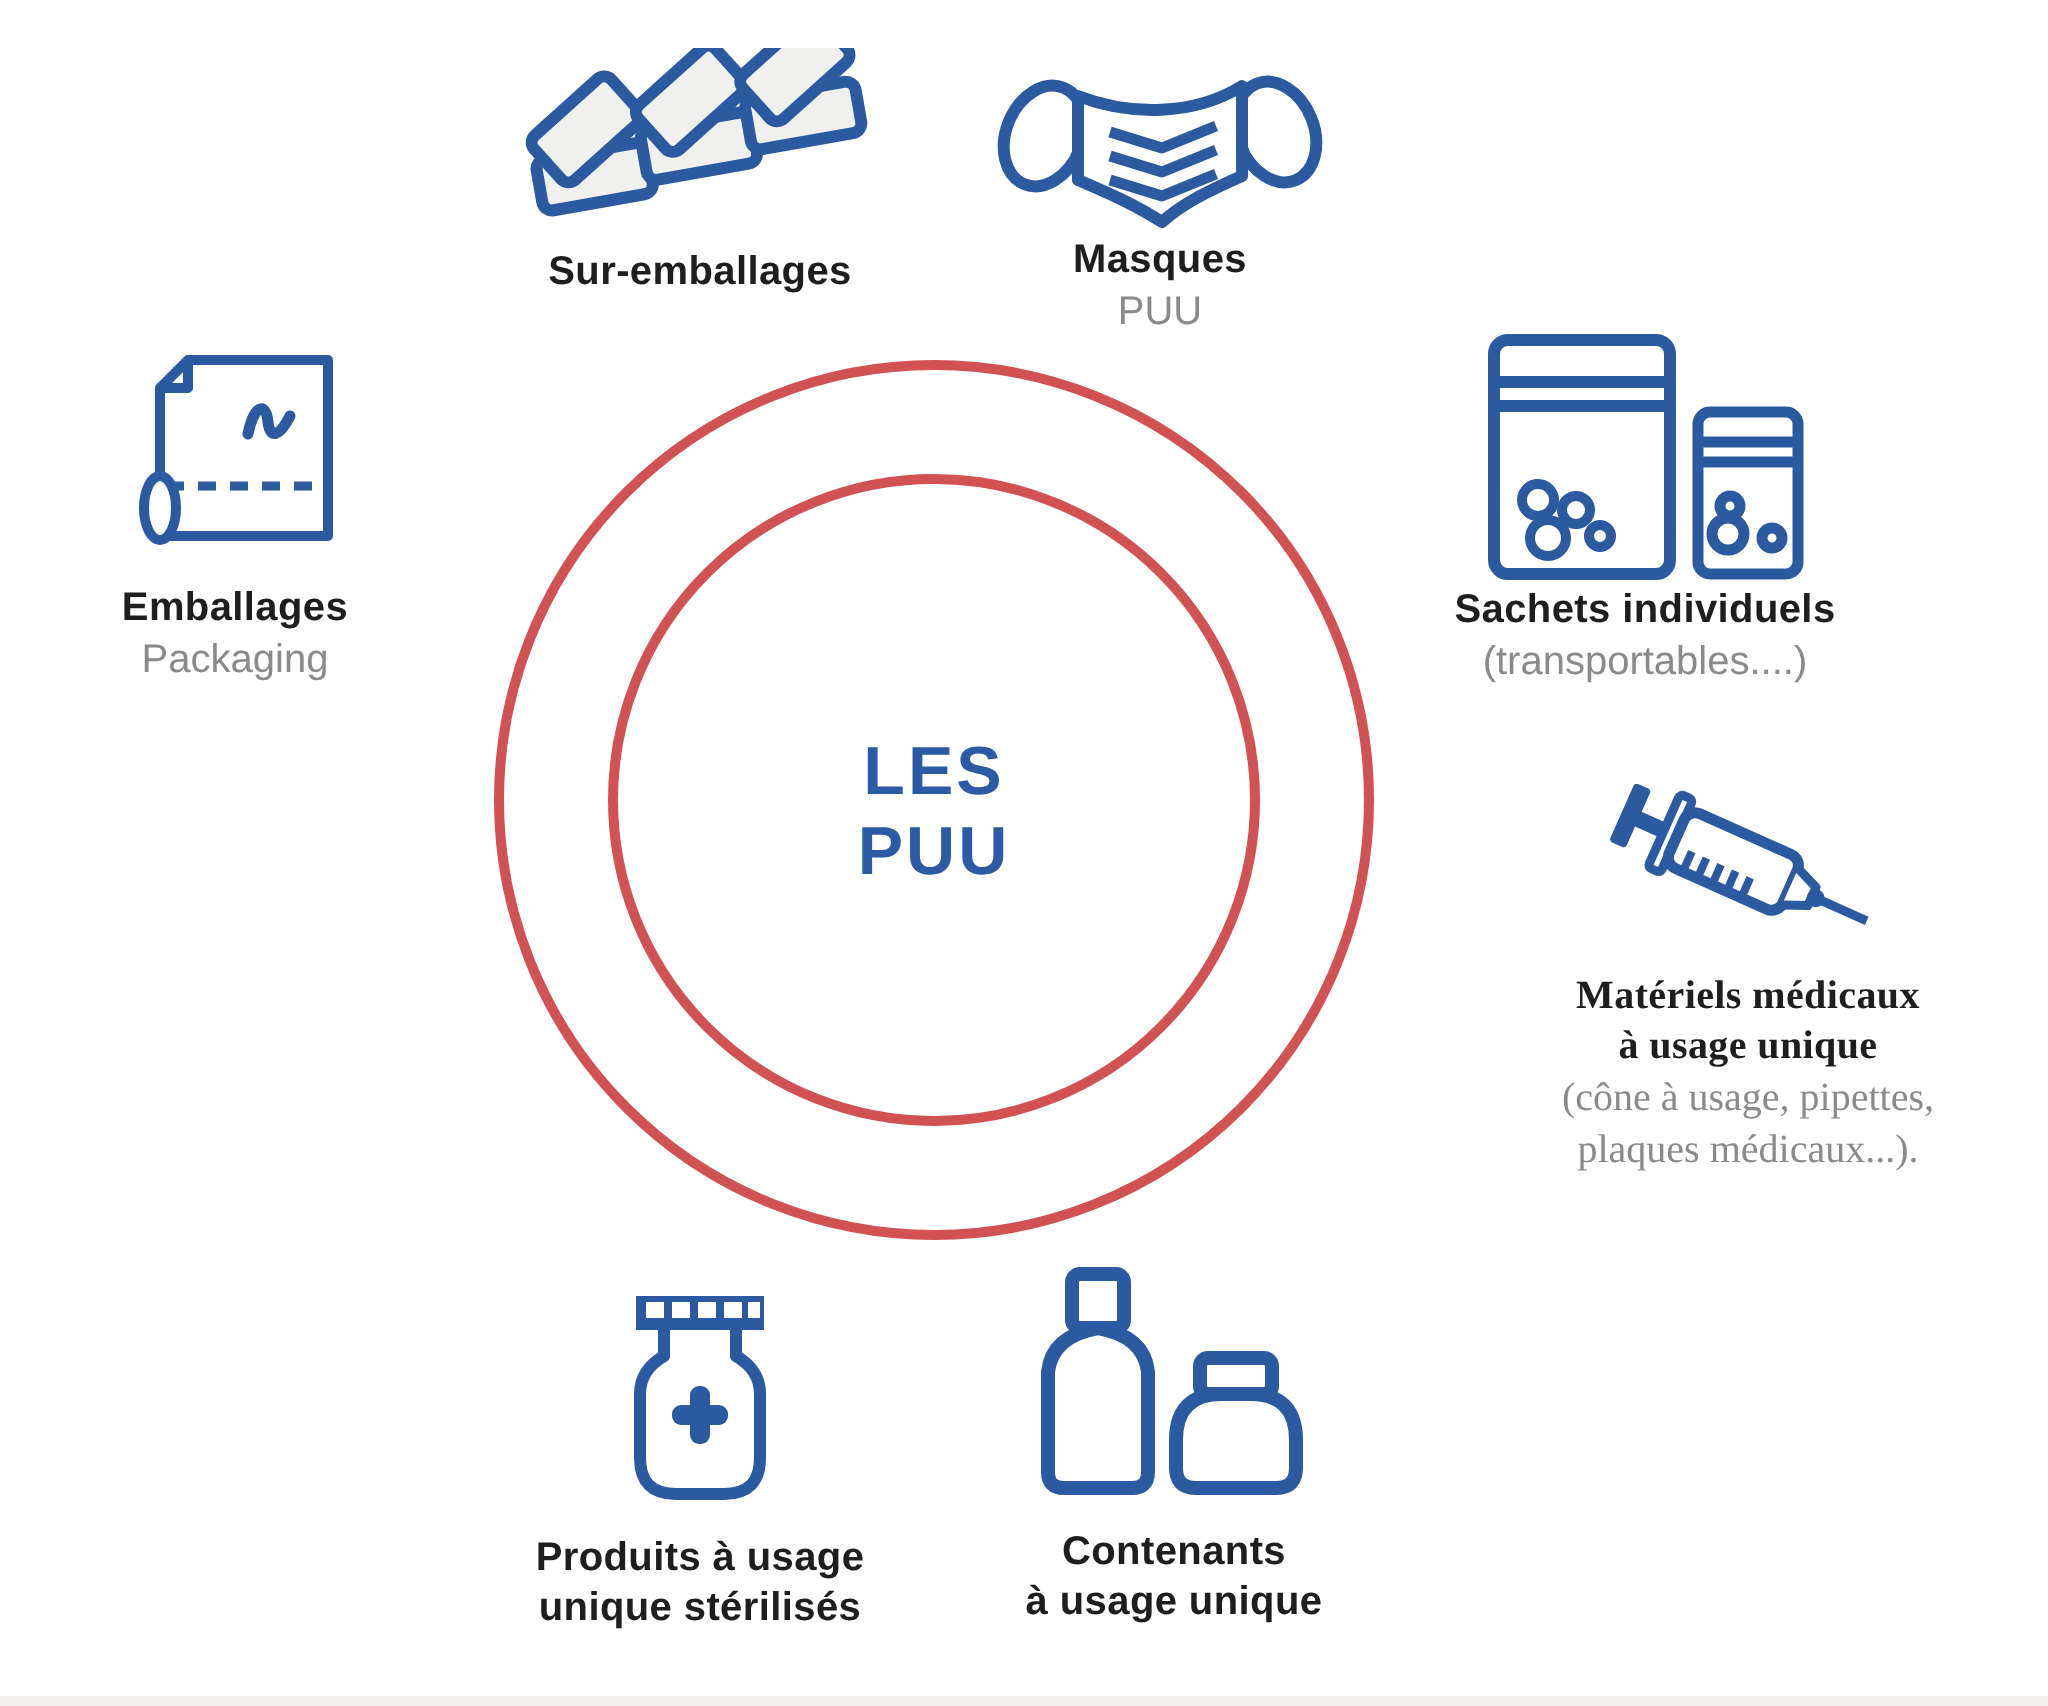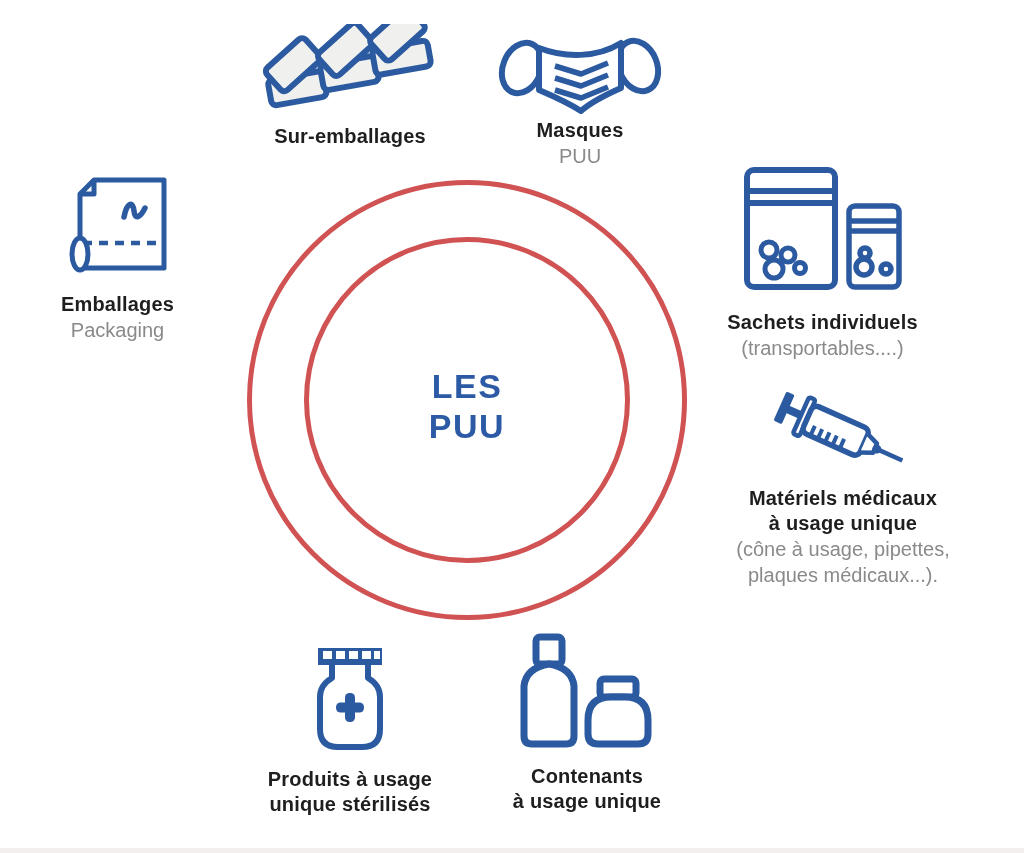--- a/index.html
+++ b/index.html
@@ -60,28 +60,28 @@
     font-size: 20px;
     line-height: 26px;
     color: var(--label-gray);
   }
   
   #item-sur-emballages { left: 235px; top: 24px;  width: 230px; }
   #item-masques        { left: 485px; top: 26px;  width: 190px; }
   #item-emballages     { left: 25px;  top: 168px; width: 185px; }
   #item-sachets        { left: 700px; top: 166px; width: 245px; }
   #item-echantillons   { left: 18px;  top: 382px; width: 210px; }
-  #item-materiels      { left: 713px; top: 392px; width: 260px; }
+  #item-materiels      { left: 744px; top: 392px; width: 260px; font-family: Liberation Serif, serif; }
   #item-produits       { left: 260px; top: 645px; width: 180px; }
   #item-contenants     { left: 492px; top: 632px; width: 190px; }
   #item-materiels .labels { margin-top: 2px; }
   #item-produits .labels  { margin-top: 16px; }
   #item-contenants .labels{ margin-top: 14px; }
   #item-emballages .labels{ margin-top: 2px; }
-  #item-sachets .labels   { margin-top: 19px; }
+  #item-sachets .labels   { margin-top: 2px; }
   .bottom-band {
     position: absolute;
     left: 0; right: 0; bottom: 0;
     height: 5px;
     background: var(--bottom-line);
   }
   svg { display: block; }
 </style>
 </head>
 <body>

